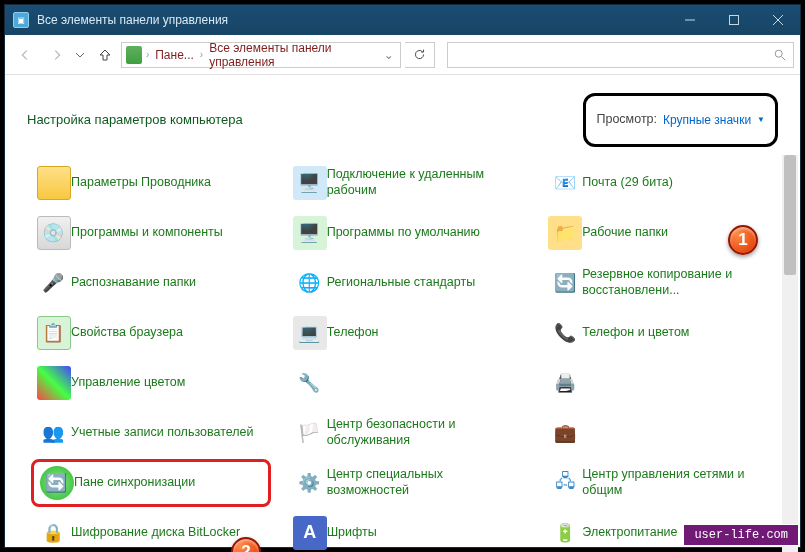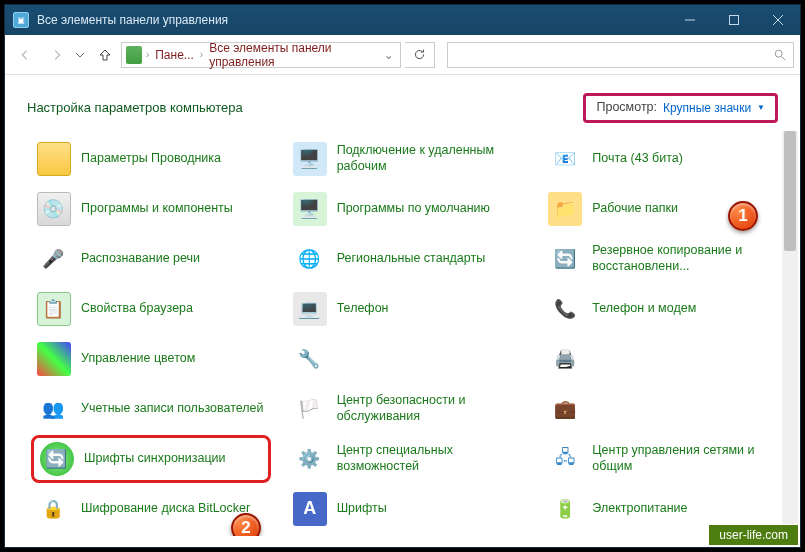--- a/index.html
+++ b/index.html
@@ -18,36 +18,36 @@
 .up-btn{width:24px;height:24px;display:flex;align-items:center;justify-content:center;color:#444}
 .addr{flex:1;height:26px;border:1px solid #ccc;display:flex;align-items:center;padding:0 4px;gap:2px;font-size:12px;max-width:280px}
 .addr .cp-ico{width:18px;height:18px;background:linear-gradient(#5fb05f,#3f9f3f);border-radius:2px;margin-right:2px}
 .addr .sep{color:#999;font-size:10px}
 .addr .crumb{padding:0 4px;color:#7f1d1d}
 .addr .dd{width:14px;color:#888;margin-left:auto}
 .refresh{width:30px;height:26px;border:1px solid #ccc;border-left:none;display:flex;align-items:center;justify-content:center;color:#444}
 .search{flex:1;height:26px;border:1px solid #ccc;margin-left:8px;display:flex;align-items:center;justify-content:flex-end;padding-right:6px;color:#888}
 .header{padding:18px 22px 8px;display:flex;align-items:center}
 .header h2{color:#0f5a1f;font-size:13px;font-weight:400}
-.view{margin-left:auto;font-size:12px;display:flex;align-items:center;gap:6px;padding:4px 10px;border:3px solid #be185d;border-radius:4px;position:relative}
+.view{margin-left:auto;font-size:12px;display:flex;align-items:center;gap:6px;padding:16px 10px;border:3px solid #000000;border-radius:12px;position:relative}
 .view .lbl{color:#444}
 .view .val{color:#0066cc}
 .view .tri{color:#0066cc;font-size:8px}
 .content{position:relative;padding:4px 18px 4px 26px;height:405px;overflow:hidden}
 .scroll{position:absolute;right:2px;top:0;width:16px;height:100%;background:#f0f0f0}
 .scroll .thumb{position:absolute;top:0;left:2px;width:12px;height:120px;background:#c0c0c0;border-radius:2px}
 .grid{display:grid;grid-template-columns:repeat(3,1fr);gap:2px 16px}
-.item{display:flex;align-items:center;gap:10px;padding:4px 6px;height:48px;cursor:pointer}
+.item{display:flex;align-items:center;padding:4px 6px;height:48px;cursor:pointer}
 .ico{width:34px;height:34px;flex-shrink:0;border-radius:3px;display:flex;align-items:center;justify-content:center;font-size:18px;position:relative}
 .lbl{font-size:12.5px;color:#1a7a1a;line-height:1.25}
 .hl{border:3px solid #e02020;border-radius:8px}
 .badge{position:absolute;width:30px;height:30px;background:radial-gradient(circle at 30% 30%,#ff8844,#dd3300);border-radius:50%;display:flex;align-items:center;justify-content:center;color:#fff;font-size:17px;font-weight:700;border:2px solid #991500;box-shadow:inset 0 2px 3px rgba(255,255,255,.5),0 2px 4px rgba(0,0,0,.4)}
 .badge.b1{top:70px;right:42px;z-index:5}
 .badge.b2{top:382px;left:226px;z-index:5}
-.credit{position:absolute;bottom:6px;right:6px;background:#4d7c0f;color:#fff;font-size:12px;padding:3px 10px;border:1px solid #fff;font-family:Liberation Sans, sans-serif}
+.credit{position:absolute;bottom:6px;right:6px;background:#701a75;color:#fff;font-size:12px;padding:3px 10px;border:1px solid #fff;font-family:Liberation Mono, monospace}
 
 .i-folder{background:linear-gradient(#ffe088,#f8c840);border:1px solid #d8a820}
 .i-prog{background:linear-gradient(#f0f0f0,#d8d8d8);border:1px solid #bbb}
 .i-mic{color:#666}
 .i-brow{background:#d8f4d8;border:1px solid #8ac88a}
 .i-col{background:linear-gradient(45deg,#ff4444,#44ff44,#4444ff)}
 .i-usr{color:#c89020}
 .i-sync{background:radial-gradient(#8aea8a,#2ab82a);border-radius:50%}
 .i-lock{color:#666}
 .i-rem{background:#d0e8f8}
@@ -150,60 +150,60 @@
       <div class="item">
           <div class="ico i-folder"></div>
           <div class="lbl">Параметры Проводника</div>
         </div>
       <div class="item">
           <div class="ico i-rem">🖥️</div>
           <div class="lbl">Подключение к удаленным рабочим</div>
         </div>
       <div class="item">
           <div class="ico i-mail">📧</div>
-          <div class="lbl">Почта (43 бита)</div>
+          <div class="lbl">Почта (29 бита)</div>
         </div>
 
       <div class="item">
           <div class="ico i-prog">💿</div>
           <div class="lbl">Программы и компоненты</div>
         </div>
       <div class="item">
           <div class="ico i-def">🖥️</div>
           <div class="lbl">Программы по умолчанию</div>
         </div>
       <div class="item">
           <div class="ico i-wf">📁</div>
           <div class="lbl">Рабочие папки</div>
         </div>
 
       <div class="item">
           <div class="ico i-mic">🎤</div>
-          <div class="lbl">Распознавание речи</div>
+          <div class="lbl">Распознавание папки</div>
         </div>
       <div class="item">
           <div class="ico i-glb">🌐</div>
           <div class="lbl">Региональные стандарты</div>
         </div>
       <div class="item">
           <div class="ico i-bak">🔄</div>
           <div class="lbl">Резервное копирование и восстановлени...</div>
         </div>
 
       <div class="item">
           <div class="ico i-brow">📋</div>
           <div class="lbl">Свойства браузера</div>
         </div>
       <div class="item">
           <div class="ico i-sys">💻</div>
           <div class="lbl">Телефон</div>
         </div>
       <div class="item">
           <div class="ico i-tel">📞</div>
-          <div class="lbl">Телефон и модем</div>
+          <div class="lbl">Телефон и цветом</div>
         </div>
 
       <div class="item">
           <div class="ico i-col"></div>
           <div class="lbl">Управление цветом</div>
         </div>
       <div class="item">
           <div class="ico i-tsh">🔧</div>
         </div>
       <div class="item">
@@ -217,21 +217,21 @@
       <div class="item">
           <div class="ico i-flag">🏳️</div>
           <div class="lbl">Центр безопасности и обслуживания</div>
         </div>
       <div class="item">
           <div class="ico i-mob">💼</div>
         </div>
 
       <div class="item hl">
           <div class="ico i-sync">🔄</div>
-          <div class="lbl">Шрифты синхронизации</div>
+          <div class="lbl">Пане синхронизации</div>
         </div>
       <div class="item">
           <div class="ico i-acc">⚙️</div>
           <div class="lbl">Центр специальных возможностей</div>
         </div>
       <div class="item">
           <div class="ico i-net">🖧</div>
           <div class="lbl">Центр управления сетями и общим</div>
         </div>
 

